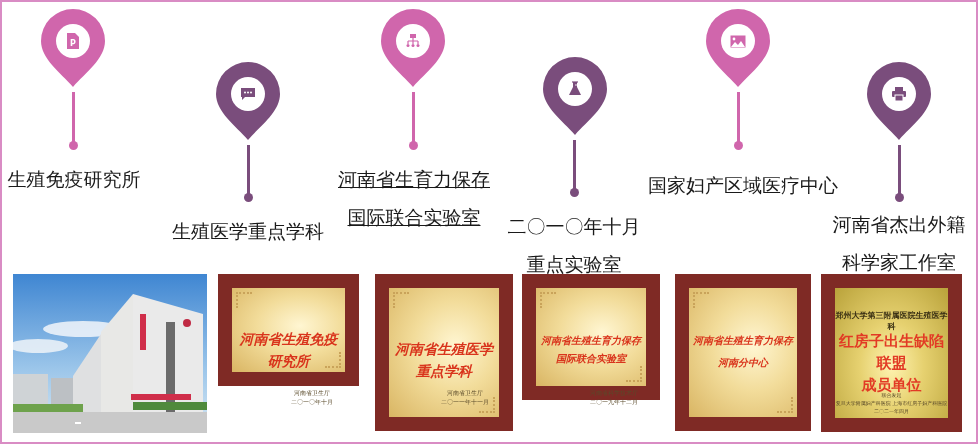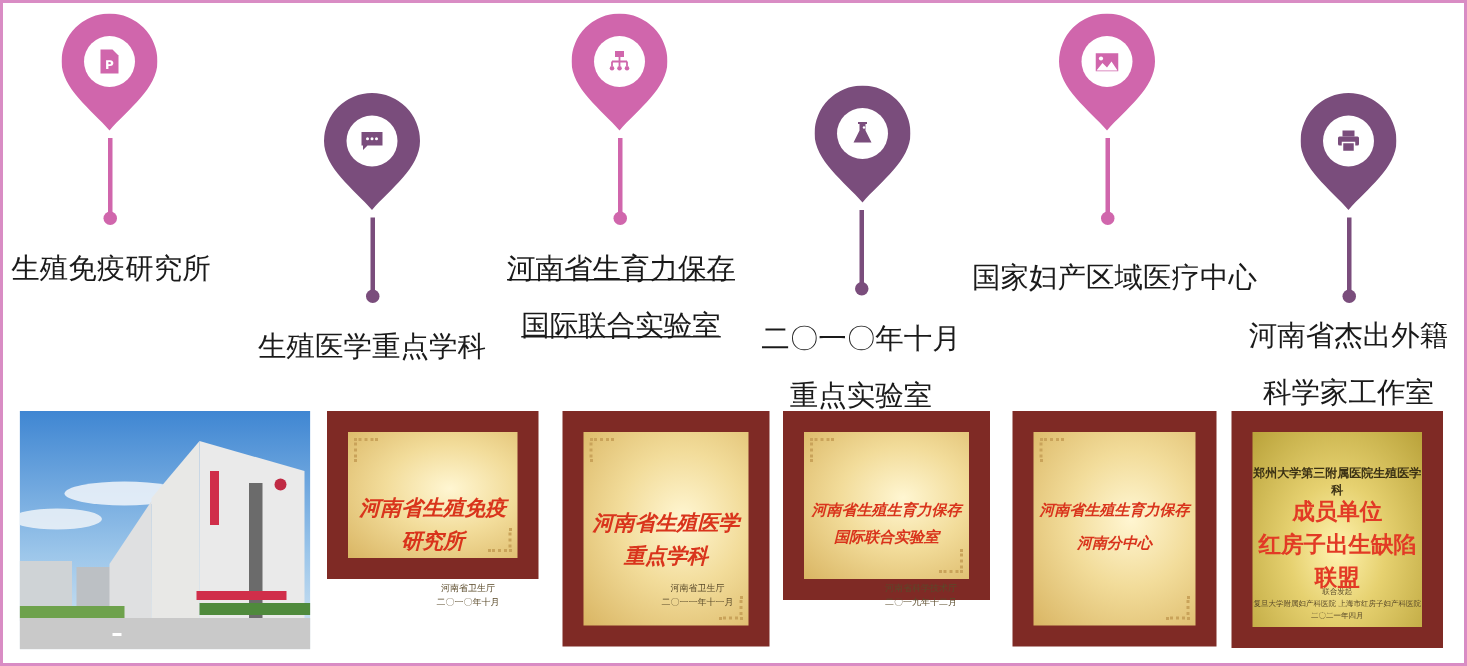--- a/index.html
+++ b/index.html
@@ -228,22 +228,22 @@
       <div>河南省生殖生育力保存</div>
       <div>河南分中心</div>
     </div>
   </div>
 </div>
 
 <div class="plaque p6" style="left:821px;top:274px;width:141px;height:158px;">
   <div class="gold">
     <div class="top">郑州大学第三附属医院生殖医学科</div>
     <div class="title" style="top:42px;font-size:15px;line-height:22px;">
+      <div>红房子出生缺陷联盟</div>
       <div>成员单位</div>
-      <div>红房子出生缺陷联盟</div>
     </div>
     <div class="issuer" style="left:0;right:0;top:103px;font-size:5px;line-height:8px;">
       <div>联合发起</div>
       <div>复旦大学附属妇产科医院  上海市红房子妇产科医院</div>
       <div>二〇二一年四月</div>
     </div>
   </div>
 </div>
 
 </body></html>

